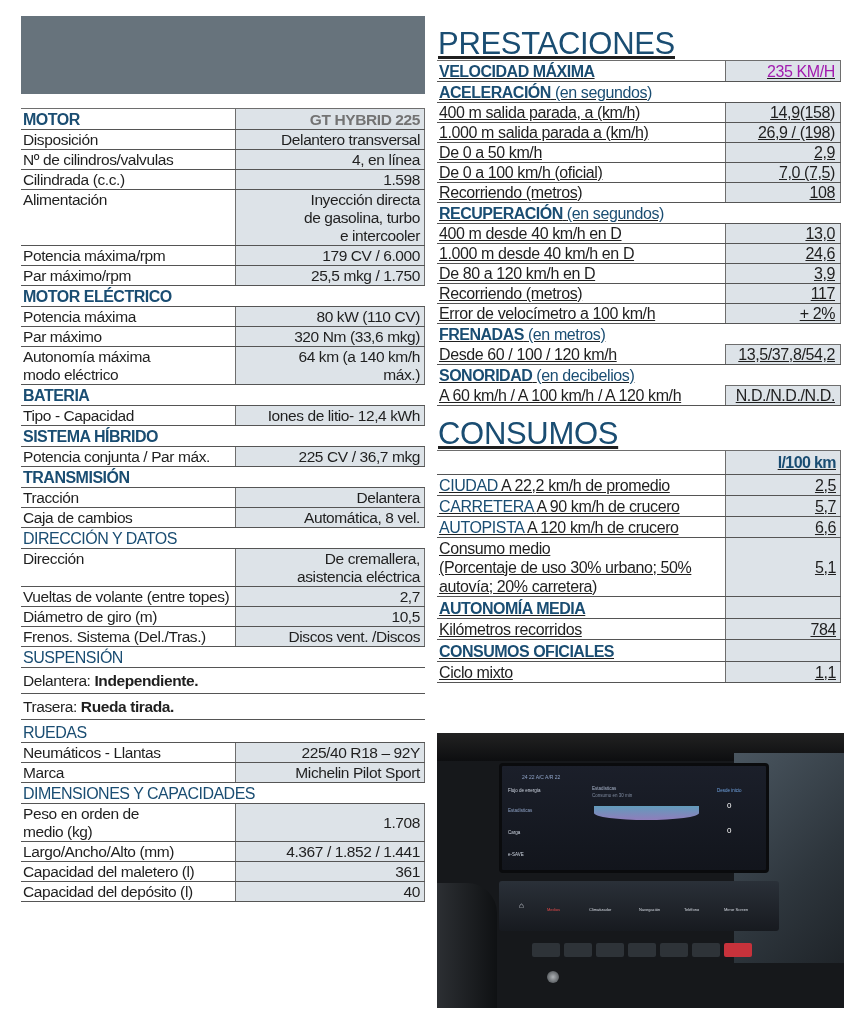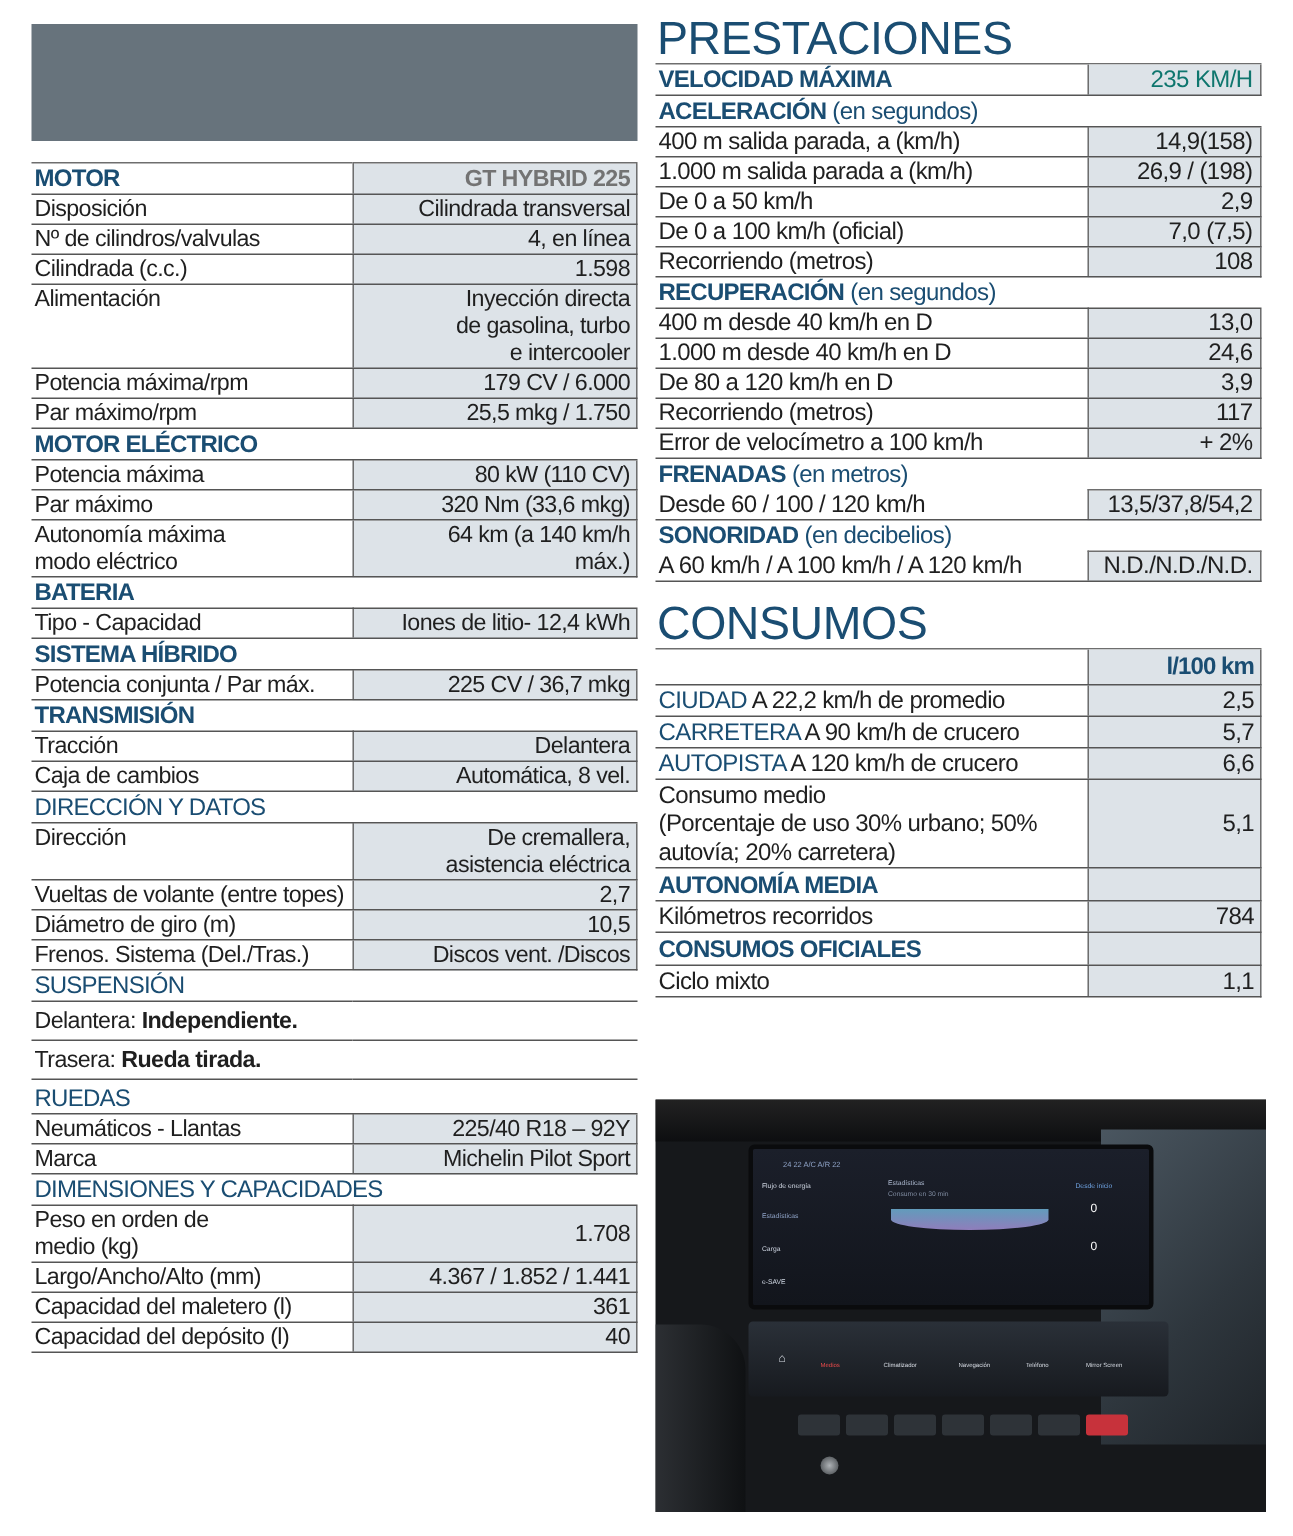--- a/index.html
+++ b/index.html
@@ -1,20 +1,20 @@
 <!DOCTYPE html>
 <html><head>
 <meta charset="utf-8">
 <style>
   * { box-sizing: border-box; margin: 0; padding: 0; }
   html, body { width: 862px; height: 1024px; background: #ffffff; overflow: hidden; }
   body { font-family: "Liberation Sans", sans-serif; color: #1f1f1f; position: relative; }
 
   .col-left { position: absolute; left: 21px; top: 16px; width: 404px; }
-  .col-right { position: absolute; left: 437px; top: 10px; width: 404px; }
+  .col-right { position: absolute; left: 437px; top: 28px; width: 404px; text-decoration: underline; }
 
   .title-box { background: #67737c; height: 78px; padding: 4px 0 0 10px; color: #fff; }
   .title-main { font-size: 46px; line-height: 46px; letter-spacing: -1px; font-weight: normal; }
   .title-sub { font-size: 16.5px; line-height: 20px; letter-spacing: -0.6px; padding-left: 14px; }
 
   table { border-collapse: collapse; width: 100%; }
   td { font-size: 15.5px; line-height: 18px; padding: 1px 2px 0 2px; vertical-align: top; letter-spacing: -0.4px; }
   td.lbl { border-bottom: 1.5px solid #555; }
   td.val { background: #dde3e8; text-align: right; border-left: 1.5px solid #6e6e6e; border-right: 1.5px solid #6e6e6e; border-bottom: 1.5px solid #555; padding-right: 4px; }
   tr.hdr td { padding-top: 2px; }
@@ -26,21 +26,21 @@
 
   .left-table { margin-top: 14px; border-top: 1.5px solid #6e6e6e; }
   .left-table td.lbl { width: 214px; }
   .full-row td { border-bottom: 1.5px solid #555; }
   .bold-inline { font-weight: bold; }
 
   .right-head { color: #1a4d72; font-size: 31px; line-height: 32px; letter-spacing: -0.3px; border-bottom: 1.5px solid #6e6e6e; padding-left: 1px; }
   .right-table td.lbl { width: 288px; }
   .right-table td { font-size: 16px; }
   .right-table td.val { padding-right: 5px; }
-  .top-val { color: #0f766e; }
+  .top-val { color: #a21caf; }
 
   .cons-head { margin-top: 12px; }
   .cons-table td.lbl { width: 288px; }
   .cons-table td { font-size: 16px; line-height: 19px; }
   .unit { color: #1a4d72; font-size: 13.5px; font-weight: bold; letter-spacing: -0.6px; }
 
   .photo { position: absolute; left: 437px; top: 733px; width: 407px; height: 275px; background: #16181b; overflow: hidden; }
   .vent { position: absolute; left: 0; top: 0; width: 407px; height: 28px; background: linear-gradient(#222 0%, #0d0e10 100%); }
   .right-panel { position: absolute; right: 0; top: 20px; width: 110px; height: 210px; background: linear-gradient(135deg, #4a5660 0%, #2e363d 60%, #1f2429 100%); }
   .screen { position: absolute; left: 62px; top: 30px; width: 270px; height: 110px; background: linear-gradient(180deg, #1b1f2a 0%, #12151c 100%); border: 3px solid #0a0b0d; border-radius: 4px; }
@@ -64,21 +64,21 @@
   </div>
 
   <table class="left-table">
     <tbody>
         <tr class="hdr">
       <td class="lbl sec">MOTOR</td>
       <td class="val hval">GT HYBRID 225</td>
     </tr>
     <tr>
           <td class="lbl">Disposición</td>
-          <td class="val">Cilindrada transversal</td>
+          <td class="val">Delantero transversal</td>
         </tr>
     <tr>
           <td class="lbl">Nº de cilindros/valvulas</td>
           <td class="val">4, en línea</td>
         </tr>
     <tr>
           <td class="lbl">Cilindrada (c.c.)</td>
           <td class="val">1.598</td>
         </tr>
     <tr>

